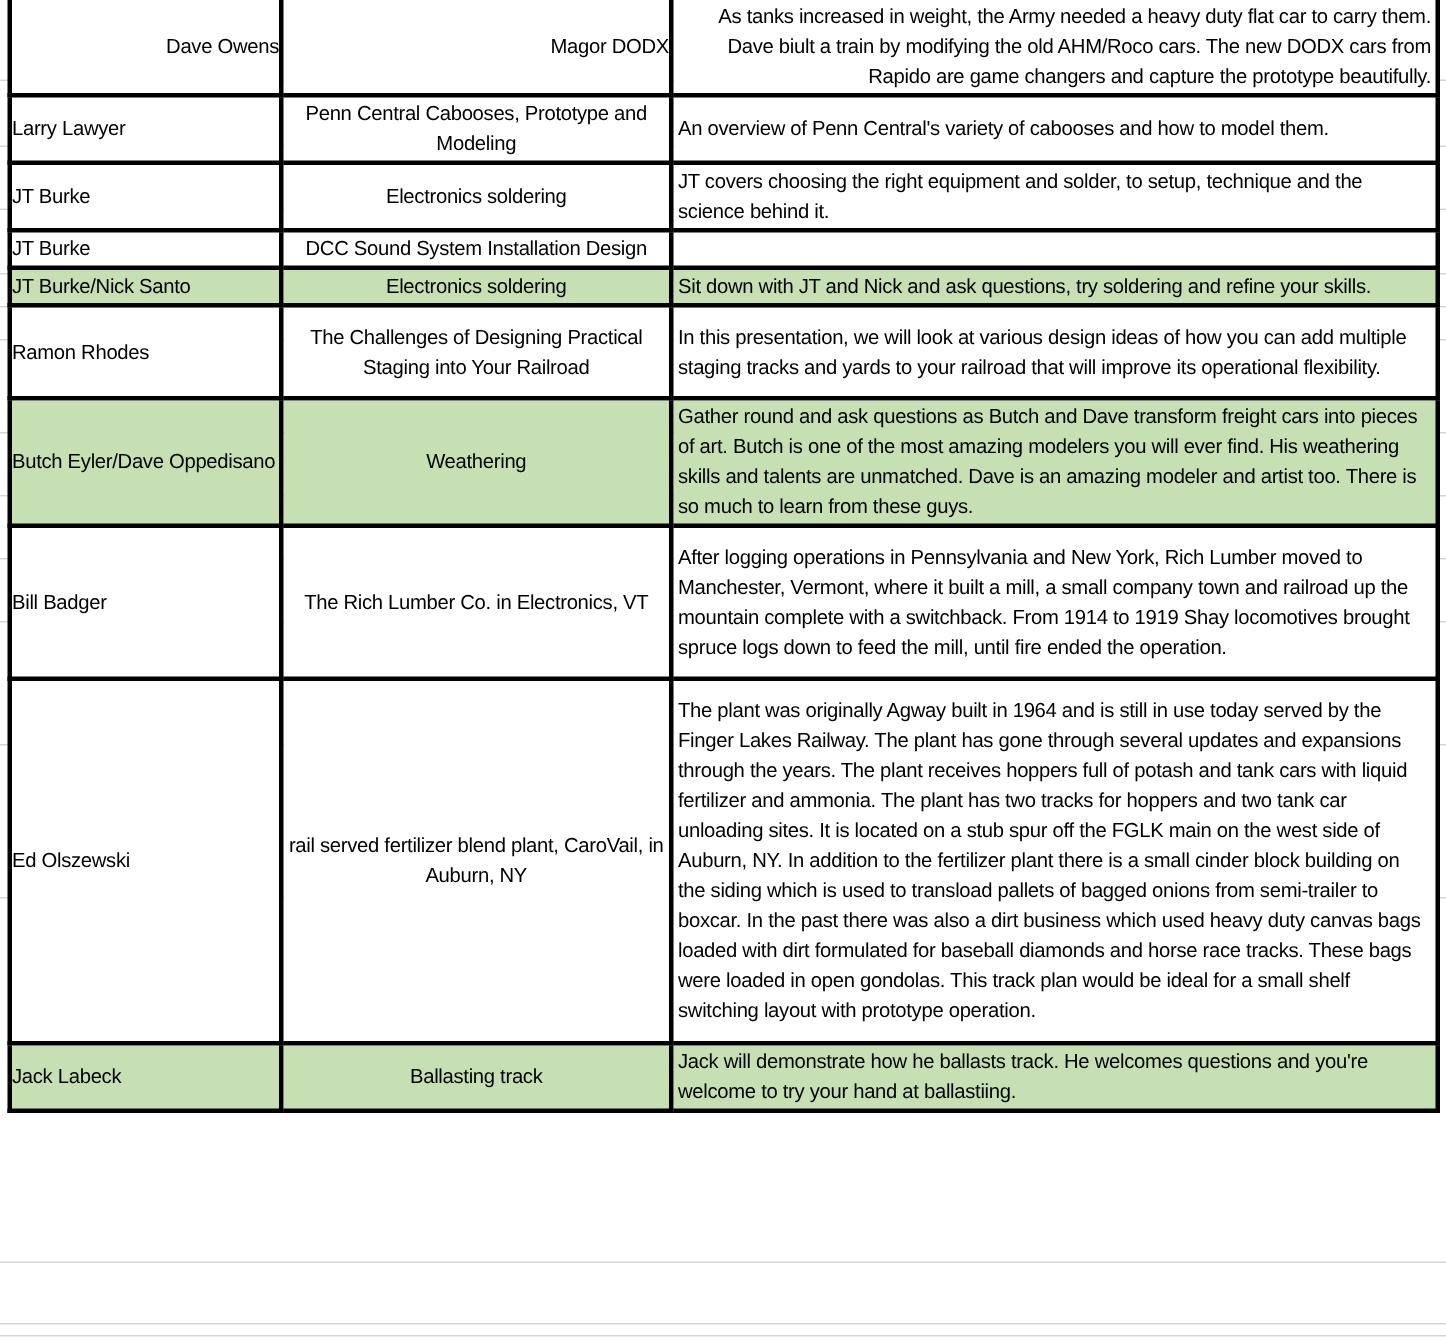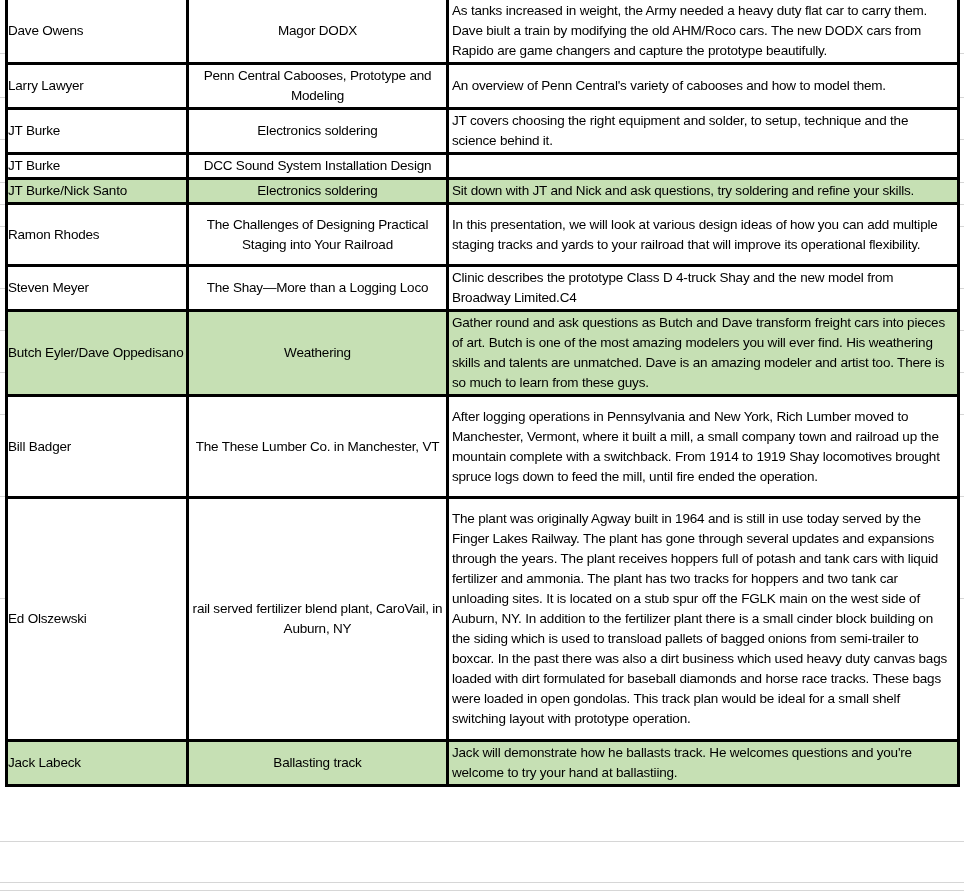--- a/index.html
+++ b/index.html
@@ -10,21 +10,21 @@
   .gridline{position:absolute;left:0;width:964px;height:1px;background:#d6d6d6;z-index:0;}
   table.schedule{
     position:absolute;top:0;left:5px;z-index:1;
     border-collapse:collapse;table-layout:fixed;width:952px;
   }
   td{
     border:3px solid #000;background:#ffffff;
     padding:1px 0;font-size:13.5px;line-height:20px;letter-spacing:-0.2px;
     vertical-align:middle;overflow:hidden;
   }
-  tr.first td{border-top:none;}
+  tr.first td{border-top:none;text-align:right;}
   td.c1{white-space:nowrap;}
   td.c2{text-align:center;}
   td.c2.clip{white-space:nowrap;padding:1px 0;}
   td.c3{white-space:pre-wrap;padding:1px 3px;}
   tr.green td{background:#c6e0b4;}
 </style>
 </head>
 <body>
 
 <div class="sheet">
@@ -75,33 +75,28 @@
       <tr class="green" style="height:22px">
         <td class="c1">JT Burke/Nick Santo</td>
         <td class="c2">Electronics soldering</td>
         <td class="c3">Sit down with JT and Nick and ask questions, try soldering and refine your skills.</td>
       </tr>
       <tr style="height:62px">
         <td class="c1">Ramon Rhodes</td>
         <td class="c2">The Challenges of Designing Practical Staging into Your Railroad</td>
         <td class="c3">In this presentation, we will look at various design ideas of how you can add multiple staging tracks and yards to your railroad that will improve its operational flexibility.</td>
       </tr>
-      <tr style="height:42px">
-        <td class="c1">Steven Meyer</td>
-        <td class="c2">The Shay—More than a Logging Loco</td>
-        <td class="c3">Clinic describes the prototype Class D 4-truck Shay and the new model from Broadway Limited.C4</td>
-      </tr>
       <tr class="green" style="height:82px">
         <td class="c1">Butch Eyler/Dave Oppedisano</td>
         <td class="c2">Weathering</td>
         <td class="c3">Gather round and ask questions as Butch and Dave transform freight cars into pieces of art. Butch is one of the most amazing modelers you will ever find. His weathering skills and talents are unmatched. Dave is an amazing modeler and artist too. There is so much to learn from these guys.</td>
       </tr>
       <tr style="height:102px">
         <td class="c1">Bill Badger</td>
-        <td class="c2">The These Lumber Co. in Manchester, VT</td>
+        <td class="c2">The Rich Lumber Co. in Electronics, VT</td>
         <td class="c3">After logging operations in Pennsylvania and New York, Rich Lumber moved to Manchester, Vermont, where it built a mill, a small company town and railroad up the mountain complete with a switchback. From 1914 to 1919 Shay locomotives brought spruce logs down to feed the mill, until fire ended the operation.</td>
       </tr>
       <tr style="height:243px">
         <td class="c1">Ed Olszewski</td>
         <td class="c2">rail served fertilizer blend plant, CaroVail, in Auburn, NY</td>
         <td class="c3">The plant was originally Agway built in 1964 and is still in use today served by the Finger Lakes Railway. The plant has gone through several updates and expansions through the years. The plant receives hoppers full of potash and tank cars with liquid fertilizer and ammonia. The plant has two tracks for hoppers and two tank car unloading sites. It is located on a stub spur off the FGLK main on the west side of Auburn, NY. In addition to the fertilizer plant there is a small cinder block building on the siding which is used to transload pallets of bagged onions from semi-trailer to boxcar. In the past there was also a dirt business which used heavy duty canvas bags loaded with dirt formulated for baseball diamonds and horse race tracks. These bags were loaded in open gondolas. This track plan would be ideal for a small shelf switching layout with prototype operation.</td>
       </tr>
       <tr class="green" style="height:41px">
         <td class="c1">Jack Labeck</td>
         <td class="c2">Ballasting track</td>

